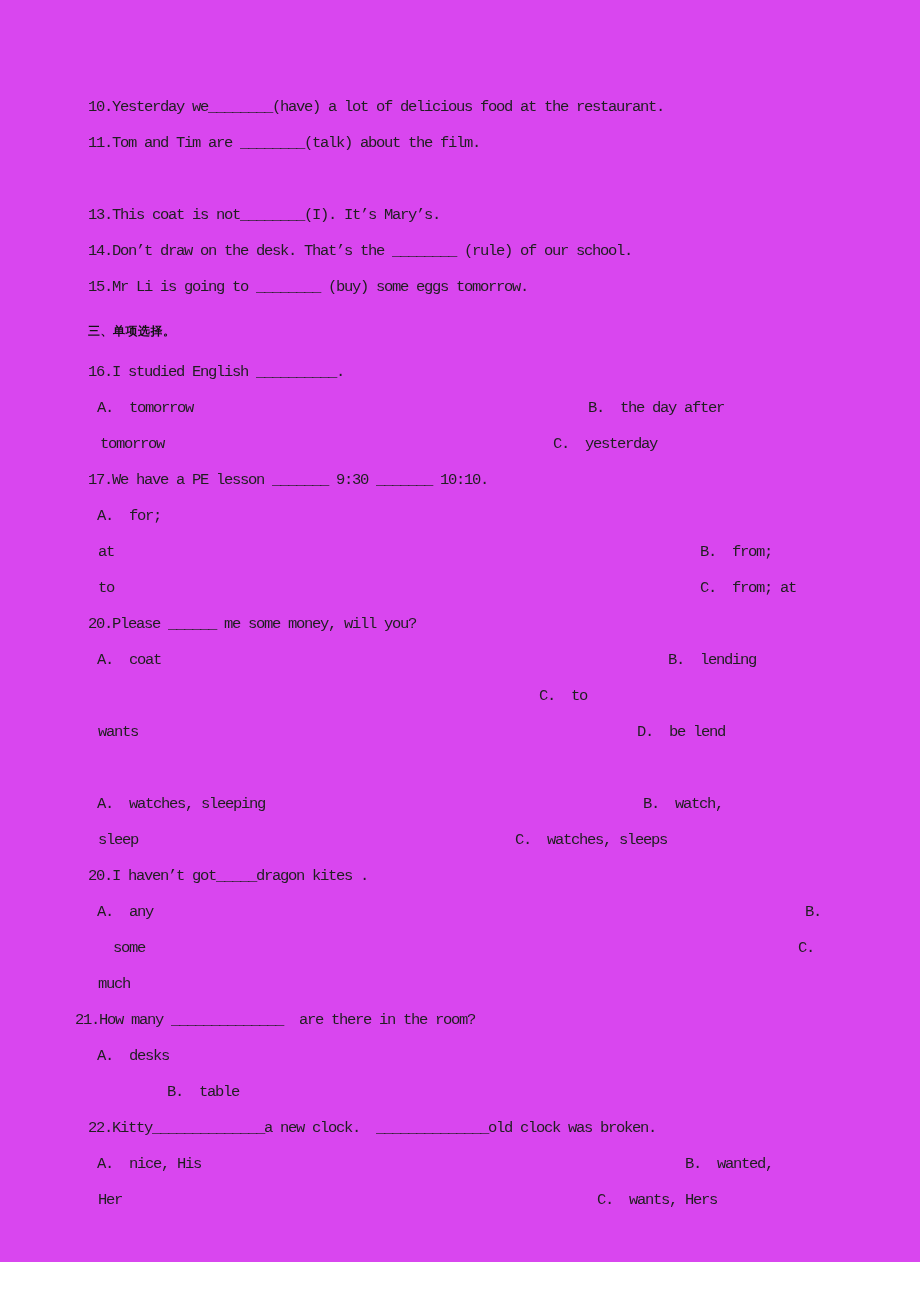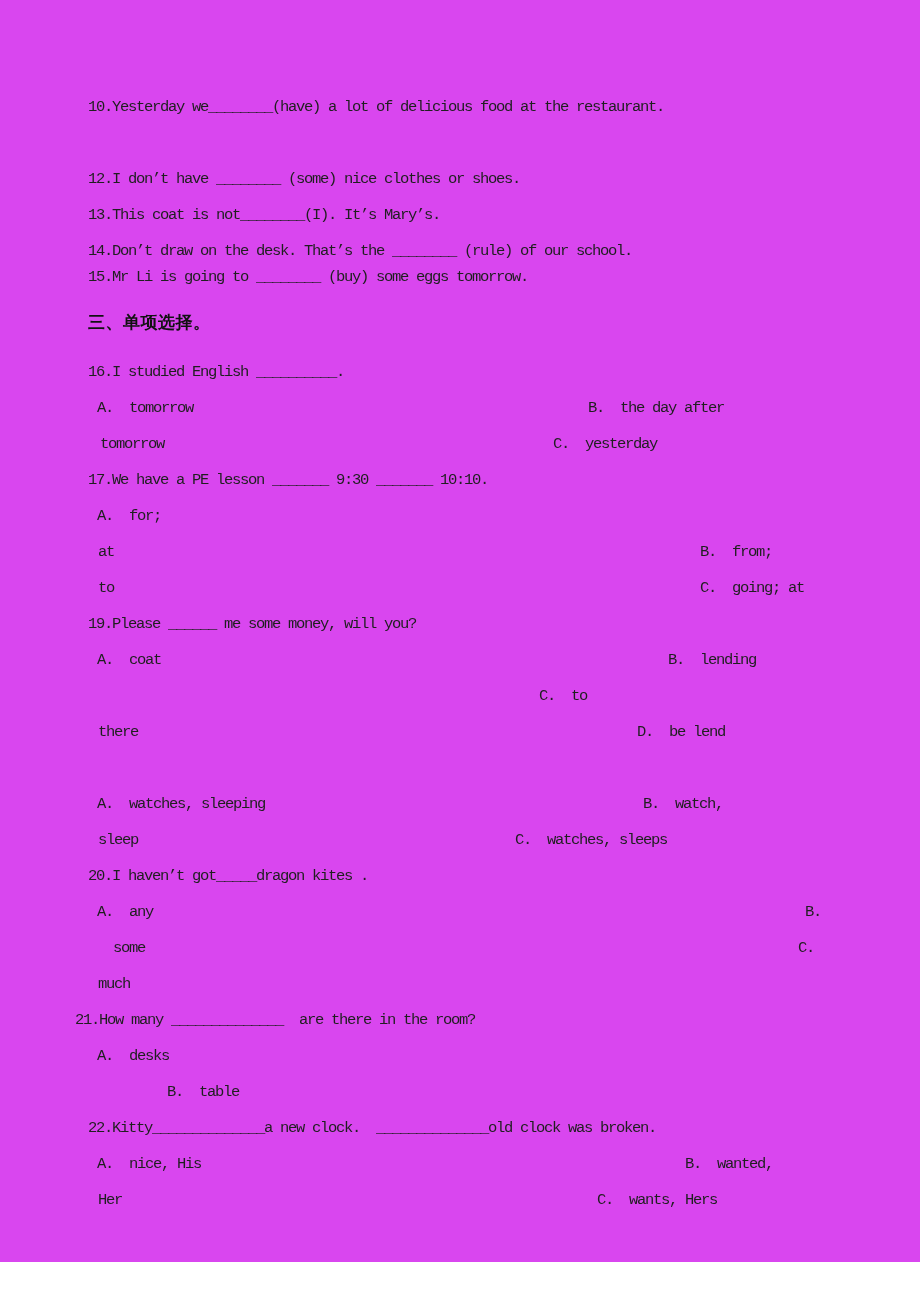--- a/index.html
+++ b/index.html
@@ -15,56 +15,57 @@
     color:#1f1f1f;
   }
   .txt{
     position:absolute;
     white-space:pre;
     line-height:19px;
   }
   .hdr{
     font-family:"DejaVu Sans","Liberation Sans",sans-serif;
     font-weight:bold;
-    font-size:17px;
+    font-size:12px;
     letter-spacing:0.5px;
     color:#111;
+    margin-top:9px;
   }
 </style>
 </head>
 <body>
 
 <div class="page">
 
   <div class="txt" style="left:88px;top:98px">10.Yesterday we________(have) a lot of delicious food at the restaurant.</div>
-  <div class="txt" style="left:88px;top:170px">12.I don’t have ________ (some) nice clothes or shoes.</div>
+  <div class="txt" style="left:88px;top:134px">11.Tom and Tim are ________(talk) about the film.</div>
   <div class="txt" style="left:88px;top:206px">13.This coat is not________(I). It’s Mary’s.</div>
   <div class="txt" style="left:88px;top:242px">14.Don’t draw on the desk. That’s the ________ (rule) of our school.</div>
-  <div class="txt" style="left:88px;top:268px">15.Mr Li is going to ________ (buy) some eggs tomorrow.</div>
+  <div class="txt" style="left:88px;top:278px">15.Mr Li is going to ________ (buy) some eggs tomorrow.</div>
 
   <div class="txt hdr" style="left:88px;top:313px">三、单项选择。</div>
 
   <div class="txt" style="left:88px;top:363px">16.I studied English __________.</div>
   <div class="txt" style="left:97px;top:399px">A.  tomorrow</div>
   <div class="txt" style="left:588px;top:399px">B.  the day after</div>
   <div class="txt" style="left:100px;top:435px">tomorrow</div>
   <div class="txt" style="left:553px;top:435px">C.  yesterday</div>
 
   <div class="txt" style="left:88px;top:471px">17.We have a PE lesson _______ 9:30 _______ 10:10.</div>
   <div class="txt" style="left:97px;top:507px">A.  for;</div>
   <div class="txt" style="left:98px;top:543px">at</div>
   <div class="txt" style="left:700px;top:543px">B.  from;</div>
   <div class="txt" style="left:98px;top:579px">to</div>
-  <div class="txt" style="left:700px;top:579px">C.  going; at</div>
+  <div class="txt" style="left:700px;top:579px">C.  from; at</div>
 
-  <div class="txt" style="left:88px;top:615px">19.Please ______ me some money, will you?</div>
+  <div class="txt" style="left:88px;top:615px">20.Please ______ me some money, will you?</div>
   <div class="txt" style="left:97px;top:651px">A.  coat</div>
   <div class="txt" style="left:668px;top:651px">B.  lending</div>
   <div class="txt" style="left:539px;top:687px">C.  to</div>
-  <div class="txt" style="left:98px;top:723px">there</div>
+  <div class="txt" style="left:98px;top:723px">wants</div>
   <div class="txt" style="left:637px;top:723px">D.  be lend</div>
 
   <div class="txt" style="left:97px;top:795px">A.  watches, sleeping</div>
   <div class="txt" style="left:643px;top:795px">B.  watch,</div>
   <div class="txt" style="left:98px;top:831px">sleep</div>
   <div class="txt" style="left:515px;top:831px">C.  watches, sleeps</div>
 
   <div class="txt" style="left:88px;top:867px">20.I haven’t got_____dragon kites .</div>
   <div class="txt" style="left:97px;top:903px">A.  any</div>
   <div class="txt" style="left:805px;top:903px">B.</div>

